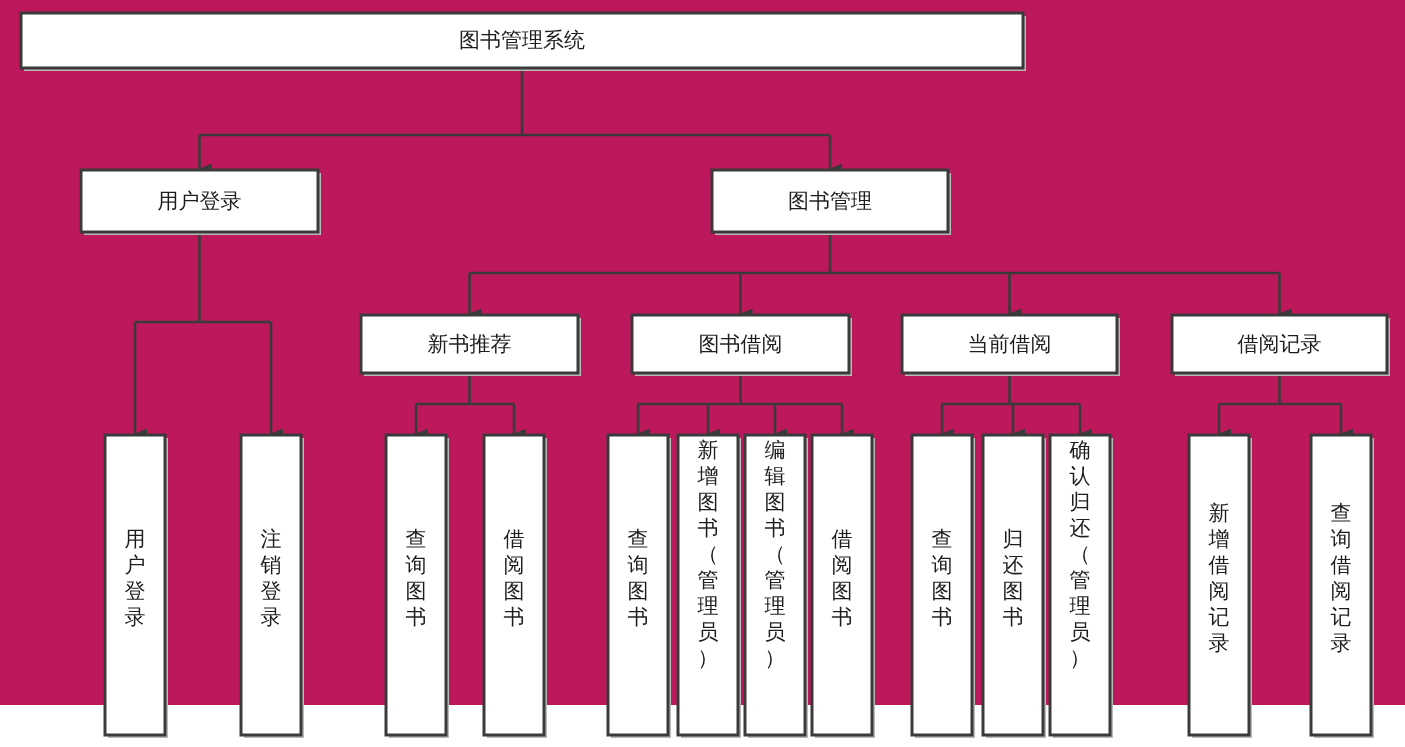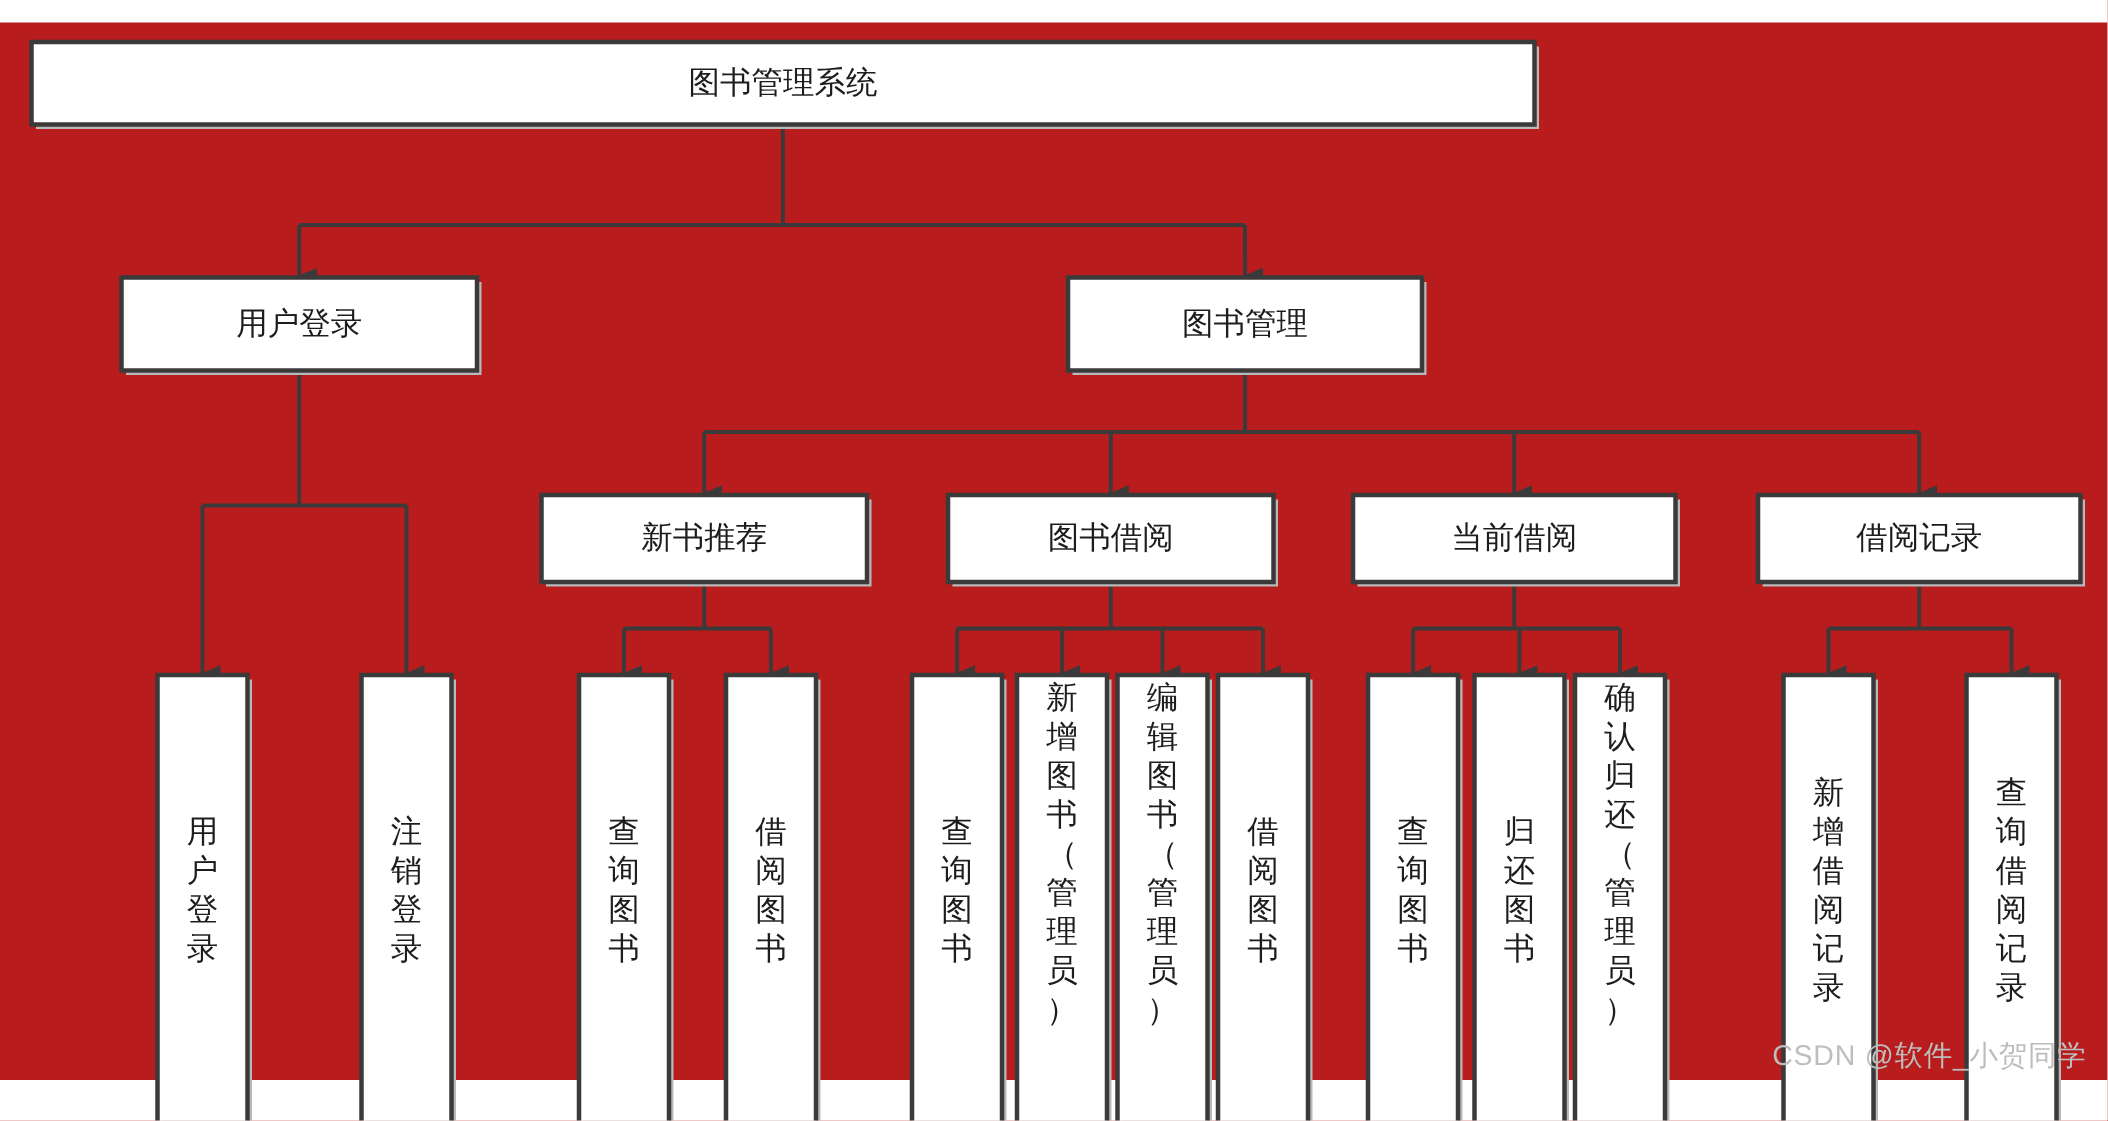--- a/index.html
+++ b/index.html
@@ -10,22 +10,21 @@
   body {
     width: 1405px;
     height: 747px;
     font-family: "Liberation Sans", "DejaVu Sans", sans-serif;
     overflow: hidden;
   }
   #diagram-root {
     position: relative;
     width: 1405px;
     height: 705px;
-    background: #b91c1c;
-    margin-top: 15px;
+    background: #be185d;
   }
   svg.diagram-svg {
     position: absolute;
     top: 0;
     left: 0;
     width: 1405px;
     height: 747px;
   }
   .node-box {
     fill: #ffffff;
@@ -220,14 +219,13 @@
           <text x="1219" y="520" class="node-label-vertical"><tspan x="1219" dy="0">新</tspan><tspan x="1219" dy="26">增</tspan><tspan x="1219" dy="26">借</tspan><tspan x="1219" dy="26">阅</tspan><tspan x="1219" dy="26">记</tspan><tspan x="1219" dy="26">录</tspan></text>
         </g>
         <g>
           <rect x="1314" y="438" width="60" height="300" class="node-shadow"></rect>
           <rect x="1311" y="435" width="60" height="300" class="node-box"></rect>
           <text x="1341" y="520" class="node-label-vertical"><tspan x="1341" dy="0">查</tspan><tspan x="1341" dy="26">询</tspan><tspan x="1341" dy="26">借</tspan><tspan x="1341" dy="26">阅</tspan><tspan x="1341" dy="26">记</tspan><tspan x="1341" dy="26">录</tspan></text>
         </g>
       </g>
   </svg>
 
-  <div class="watermark-text">CSDN @软件_小贺同学</div>
 </div>
 
 </body></html>

